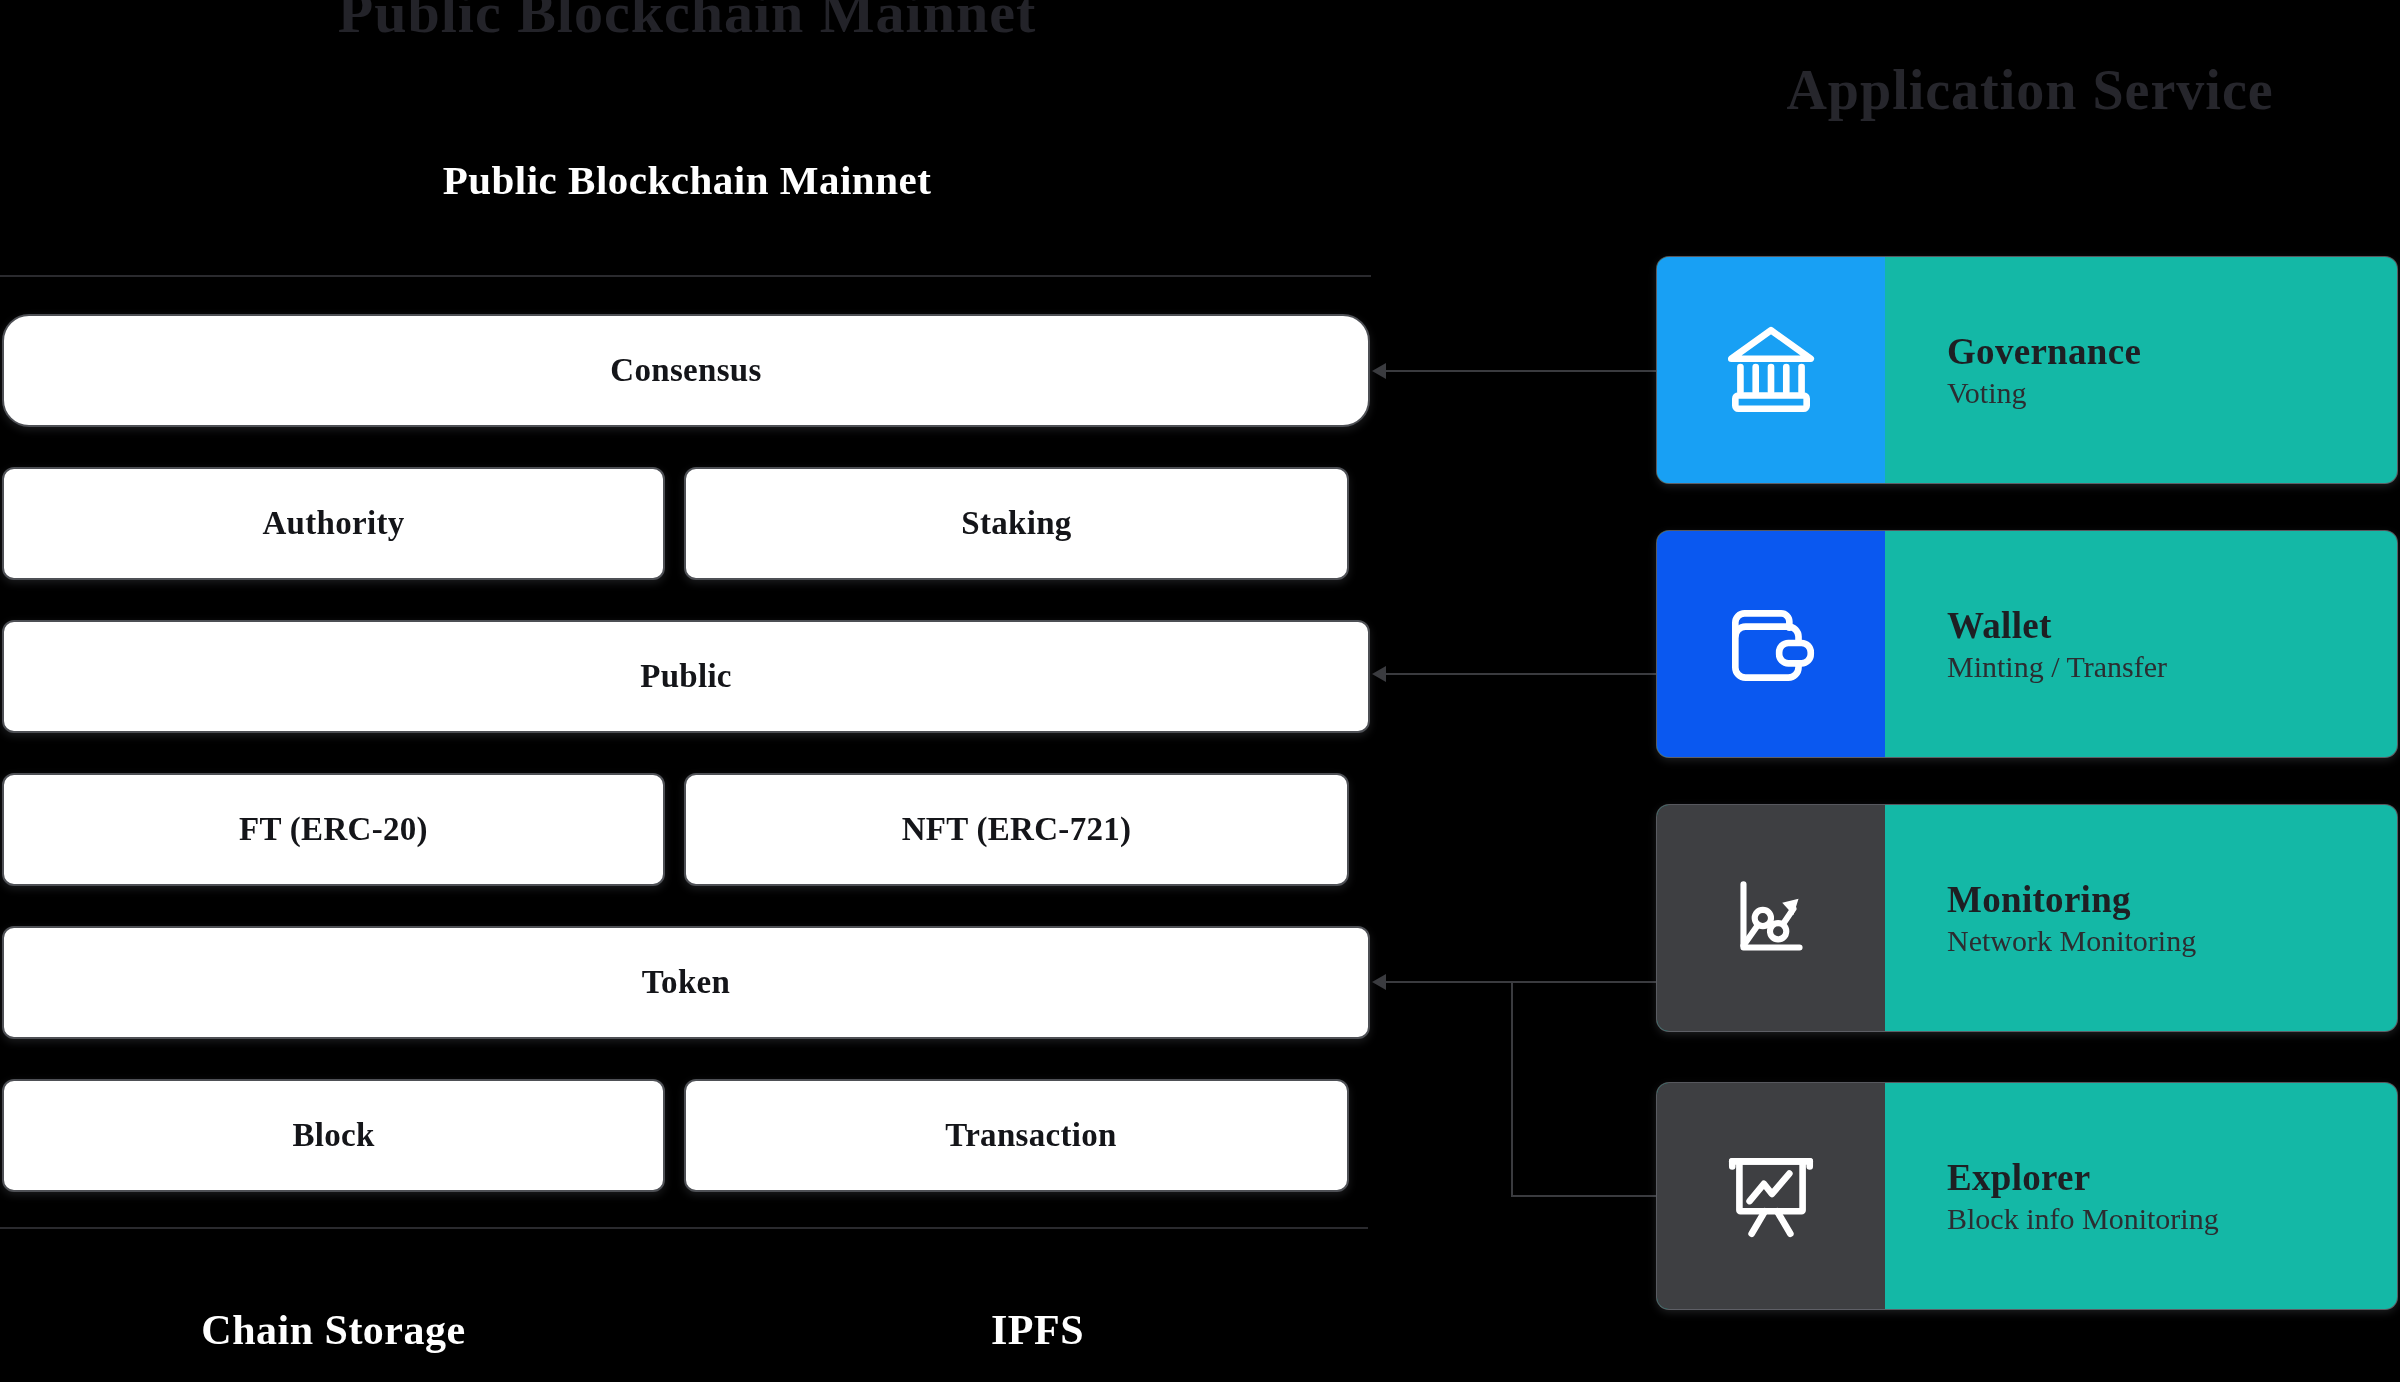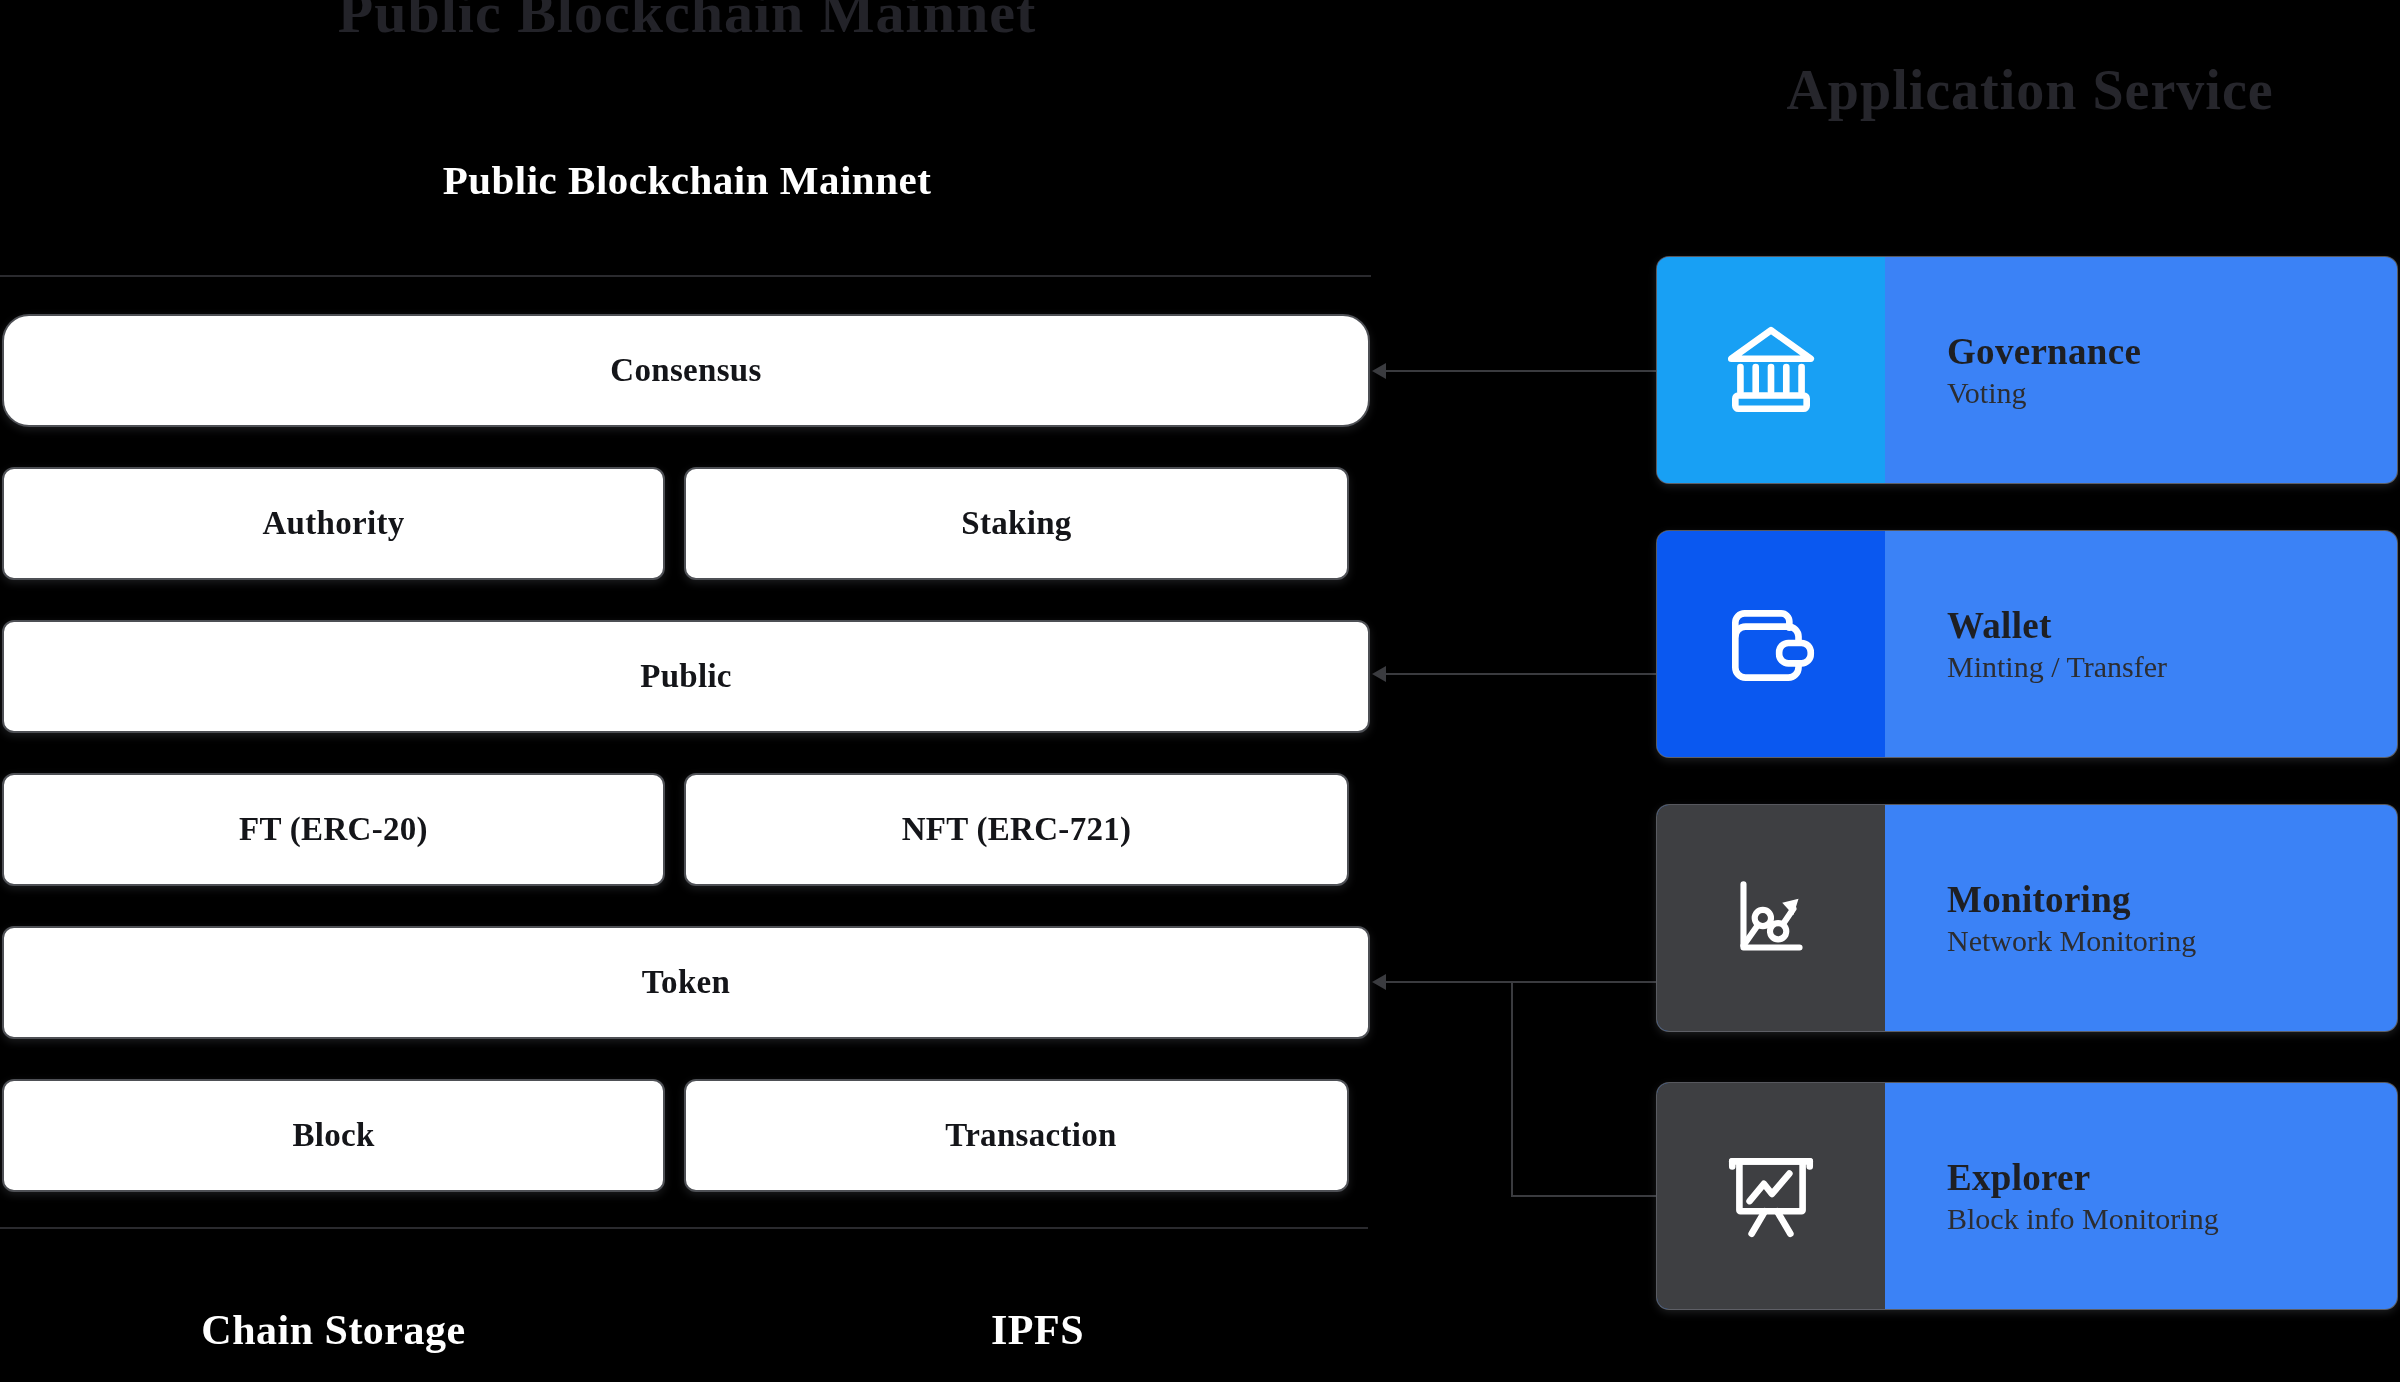--- a/index.html
+++ b/index.html
@@ -34,21 +34,21 @@
   .half-r{left:684px;width:665px;height:113px;}
   
   .storage-label{
     position:absolute;top:1306px;height:48px;line-height:48px;text-align:center;
     color:#ffffff;font-size:42px;font-weight:700;letter-spacing:.5px;
   }
   #chain-storage-label{left:2px;width:663px;}
   #ipfs-label{left:705px;width:665px;}
   
   .card{
-    position:absolute;left:1657px;width:740px;height:226px;background:#3b82f6;
+    position:absolute;left:1657px;width:740px;height:226px;background:#14b8a6;
     border-radius:12px;box-shadow:0 3px 10px rgba(150,155,165,.22),0 0 0 1px #54565b;
     overflow:hidden;
   }
   .icon-sec{
     position:absolute;left:0;top:0;width:228px;height:226px;
     display:flex;align-items:center;justify-content:center;
   }
   .card-text{
     position:absolute;left:290px;top:0;height:226px;right:20px;
     display:flex;flex-direction:column;justify-content:center;

